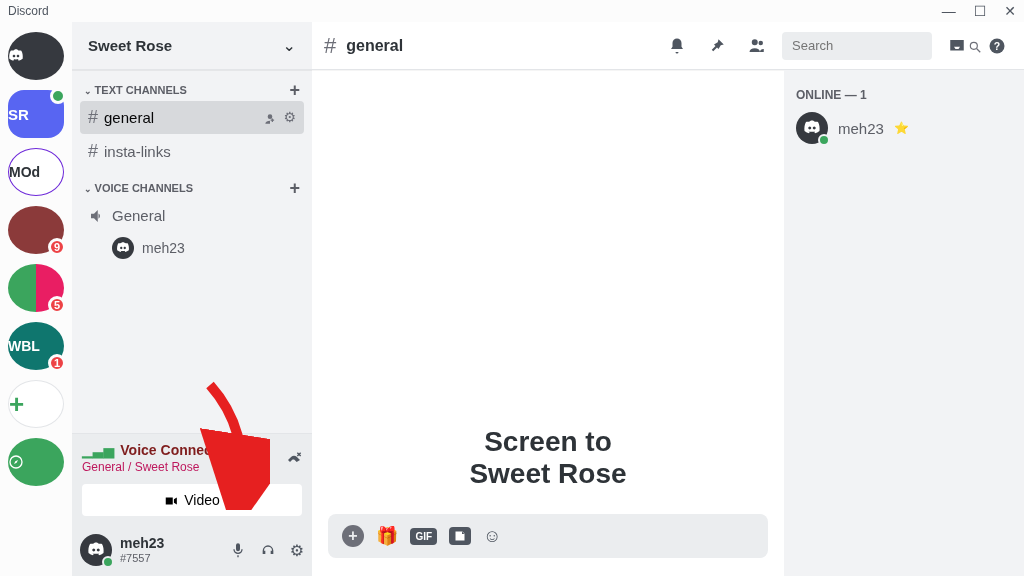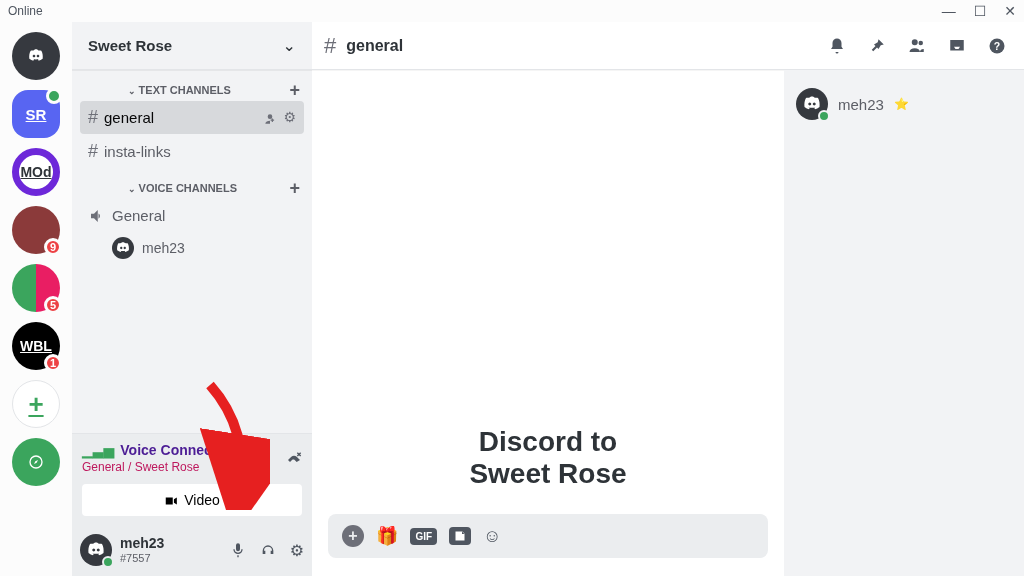--- a/index.html
+++ b/index.html
@@ -3,50 +3,50 @@
 <meta charset="utf-8">
 <style>
 * { box-sizing: border-box; margin: 0; padding: 0; font-family: "gg sans", "Helvetica Neue", Helvetica, Arial, sans-serif; }
 body { background: #fcfcfc; width: 1024px; height: 576px; overflow: hidden; color: #2e3338; }
 .titlebar { height: 22px; display: flex; align-items: center; justify-content: space-between; padding: 0 8px; background: #fcfcfc; }
 .titlebar .title { font-size: 12px; color: #4f5660; }
 .titlebar .win-controls { display: flex; gap: 18px; font-size: 14px; color: #4f5660; }
 .app { display: flex; height: 554px; }
 
 .server-rail { width: 72px; background: #fcfcfc; display: flex; flex-direction: column; align-items: center; padding-top: 10px; gap: 10px; }
-.server-pill { width: 48px; height: 48px; border-radius: 50%; display: flex; align-items: center; justify-content: center; font-weight: 600; font-size: 16px; position: relative; cursor: pointer; text-decoration: underline; }
+.server-pill { width: 56px; height: 48px; border-radius: 50%; display: flex; align-items: center; justify-content: flex-start; font-weight: 600; font-size: 16px; position: relative; cursor: pointer; }
 .server-pill.home { background: #36393f; color: #fff; }
 .server-pill.sr { background: #5865f2; color: #fff; border-radius: 16px; font-size: 15px; }
-.server-pill.mod { background: #fff; color: #2e3338; border: 7px solid #6d28d9; font-size: 14px; }
+.server-pill.mod { background: #fff; color: #2e3338; border: 1px solid #6d28d9; font-size: 14px; }
 .server-pill.avatar { background: #8b3a3a; }
 .server-pill.split { background: linear-gradient(90deg,#3ba55d 50%, #e91e63 50%); }
-.server-pill.wbl { background: #000000; color: #fff; font-size: 14px; font-weight: 700; }
+.server-pill.wbl { background: #0f766e; color: #fff; font-size: 14px; font-weight: 700; }
 .server-pill.plus { background: #fff; color: #3ba55d; font-size: 26px; border: 1px solid #e3e5e8; }
 .server-pill.compass { background: #3ba55d; color: #fff; }
 .badge-count { position: absolute; bottom: -2px; right: -2px; background: #ed4245; color: #fff; font-size: 11px; min-width: 18px; height: 18px; border-radius: 9px; display: flex; align-items: center; justify-content: center; border: 3px solid #fcfcfc; padding: 0 2px; }
 .badge-online { position: absolute; top: -2px; right: -2px; width: 16px; height: 16px; background: #3ba55d; border-radius: 50%; border: 3px solid #fcfcfc; }
 
 .channel-sidebar { width: 240px; background: #f2f3f5; display: flex; flex-direction: column; }
 .server-header { height: 48px; display: flex; align-items: center; justify-content: space-between; padding: 0 16px; border-bottom: 1px solid #e3e5e8; box-shadow: 0 1px 0 rgba(0,0,0,.05); cursor: pointer; }
 .server-header .name { font-weight: 700; font-size: 15px; }
 .channels { flex: 1; overflow: auto; padding: 10px 4px 0 4px; }
-.cat-row { display: flex; align-items: center; justify-content: space-between; padding: 4px 8px; font-size: 11px; font-weight: 700; color: #5c5e66; text-transform: uppercase; cursor: pointer; margin-left: 44px; }
+.cat-row { display: flex; align-items: center; justify-content: space-between; padding: 4px 8px; font-size: 11px; font-weight: 700; color: #5c5e66; text-transform: uppercase; cursor: pointer; }
 .cat-row .add { font-size: 18px; line-height: 12px; }
 .chan-row { display: flex; align-items: center; gap: 6px; padding: 6px 8px; margin: 1px 4px; border-radius: 4px; font-size: 15px; color: #5c5e66; cursor: pointer; }
 .chan-row.active { background: #d7d9dc; color: #060607; font-weight: 500; }
 .chan-row .hash, .chan-row .speaker { font-size: 18px; color: #6d6f78; }
 .chan-row .tools { margin-left: auto; display: flex; gap: 6px; font-size: 14px; color: #6d6f78; }
 .voice-user { display: flex; align-items: center; gap: 8px; padding: 4px 8px 4px 36px; font-size: 14px; color: #5c5e66; }
 .voice-user .av { width: 22px; height: 22px; border-radius: 50%; background: #36393f; color: #fff; display: flex; align-items: center; justify-content: center; font-size: 12px; }
 
 .voice-panel { background: #ebedef; padding: 8px 10px; border-top: 1px solid #e3e5e8; }
 .vp-top { display: flex; align-items: center; justify-content: space-between; }
 .vp-status { display: flex; align-items: center; gap: 6px; }
 .vp-status .signal { color: #3ba55d; font-size: 14px; }
-.vp-status .txt { color: #4c1d95; font-weight: 700; font-size: 14px; }
+.vp-status .txt { color: #7f1d1d; font-weight: 700; font-size: 14px; }
 .vp-sub { font-size: 12px; color: #be185d; margin-top: 2px; }
 .vp-icons { display: flex; gap: 14px; color: #4f5660; font-size: 16px; }
 .vp-buttons { display: flex; gap: 8px; margin-top: 10px; }
 .vp-btn { flex: 1; background: #fff; border: none; border-radius: 4px; padding: 8px 0; font-size: 14px; font-weight: 500; display: flex; align-items: center; justify-content: center; gap: 6px; cursor: pointer; }
 
 .user-footer { height: 52px; background: #ebedef; display: flex; align-items: center; padding: 0 8px; gap: 8px; }
 .user-footer .av { width: 32px; height: 32px; border-radius: 50%; background: #36393f; color: #fff; display: flex; align-items: center; justify-content: center; position: relative; }
 .user-footer .av .dot { position: absolute; bottom: -2px; right: -2px; width: 12px; height: 12px; background: #3ba55d; border-radius: 50%; border: 2px solid #ebedef; }
 .user-footer .info { flex: 1; line-height: 1.1; }
 .user-footer .uname { font-size: 14px; font-weight: 600; }
@@ -79,21 +79,21 @@
 .mem-row .av .dot { position: absolute; bottom: -2px; right: -2px; width: 12px; height: 12px; background: #3ba55d; border-radius: 50%; border: 2px solid #f2f3f5; }
 .crown { color: #faa61a; font-size: 12px; }
 
 .arrow-annot { position: absolute; left: 190px; top: 380px; pointer-events: none; }
 svg.icon { width: 1em; height: 1em; vertical-align: middle; }
 </style>
 </head>
 <body>
 
 <div class="titlebar">
-  <span class="title">Online</span>
+  <span class="title">Discord</span>
   <div class="win-controls">
     <span>—</span>
     <span>☐</span>
     <span>✕</span>
   </div>
 </div>
 
 <div class="app">
 
   <div class="server-rail">
@@ -235,51 +235,59 @@
           </svg></span>
       <span class="hicon"><svg class="icon" viewBox="0 0 24 24">
             <path fill="currentColor" d="M12 2a6 6 0 016 6v5l2 3H4l2-3V8a6 6 0 016-6zm0 20a2 2 0 002-2h-4a2 2 0 002 2z"></path>
           </svg></span>
       <span class="hicon"><svg class="icon" viewBox="0 0 24 24">
             <path fill="currentColor" d="M14 3l7 7-4 1-3 5-2-2-5 5-2-2 5-5-2-2 5-3z"></path>
           </svg></span>
       <span class="hicon"><svg class="icon" viewBox="0 0 24 24">
             <path fill="currentColor" d="M9 11a4 4 0 100-8 4 4 0 000 8zm8 0a3 3 0 100-6 3 3 0 000 6zM2 20c0-3 3-5 7-5s7 2 7 5zm14 0c0-2 1-4 5-4v4z"></path>
           </svg></span>
+      <div class="search">
+        <input placeholder="Search" style="">
+        <span class="sicon"><svg class="icon" viewBox="0 0 24 24">
+              <circle cx="10" cy="10" r="6" fill="none" stroke="currentColor" stroke-width="2"></circle>
+              <line x1="15" y1="15" x2="21" y2="21" stroke="currentColor" stroke-width="2"></line>
+            </svg></span>
+      </div>
       <span class="hicon"><svg class="icon" viewBox="0 0 24 24">
             <path fill="currentColor" d="M3 4h18v14H3zM3 13h5l2 3h4l2-3h5"></path>
           </svg></span>
       <span class="hicon"><svg class="icon" viewBox="0 0 24 24">
             <circle cx="12" cy="12" r="10" fill="currentColor"></circle>
             <text x="12" y="17" text-anchor="middle" fill="#fff" font-size="14" font-weight="bold">?</text>
           </svg></span>
     </div>
 
     <div style="display:flex; flex:1;">
       <div class="chat-body" style="flex:1;">
         <div class="welcome">
           <h1>
-            <span>Discord to</span><br>
+            <span>Screen to</span><br>
             <span>Sweet Rose</span>
           </h1>
         </div>
         <div class="composer">
           <span class="plus">+</span>
           <div class="ricons">
             <span>🎁</span>
             <span class="chip">GIF</span>
             <span class="chip"><svg class="icon" style="width:12px;height:12px;" viewBox="0 0 24 24">
                   <path fill="currentColor" d="M3 3h14l4 4v14H3zM16 3v5h5"></path>
                 </svg></span>
             <span>☺</span>
           </div>
         </div>
       </div>
 
       <div class="members">
+        <div class="mem-head">Online — 1</div>
         <div class="mem-row">
           <div class="av">
             <svg class="icon" viewBox="0 0 24 24" style="width:18px;height:18px;">
                 <path fill="currentColor" d="M20 4c-1.5-.7-3-.1-4.5-.4C15 3 14 2 12 2S9 3 8.5 3.6C7 3.9 5.5 3.3 4 4c-2 3-2.5 8-2 12 2 1.5 4 2.5 6 3l1-2c-1-.3-2-.8-2-.8s4 2 10 0c0 0-1 .5-2 .8l1 2c2-.5 4-1.5 6-3 .5-4 0-9-2-12zM9 14c-1 0-2-1-2-2s1-2 2-2 2 1 2 2-1 2-2 2zm6 0c-1 0-2-1-2-2s1-2 2-2 2 1 2 2-1 2-2 2z"></path>
               </svg>
             <span class="dot"></span>
           </div>
           <span>meh23</span>
           <span class="crown">⭐</span>
         </div>

